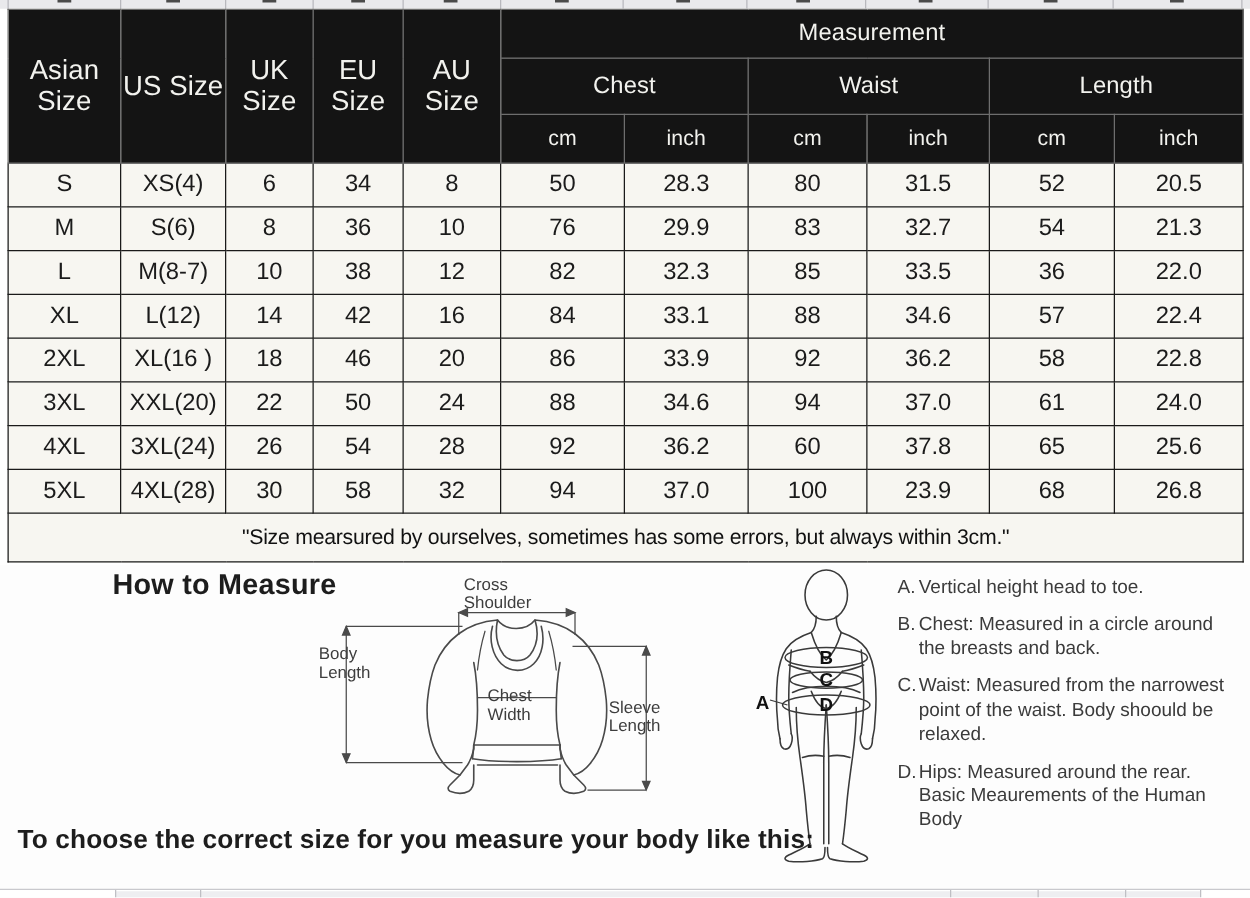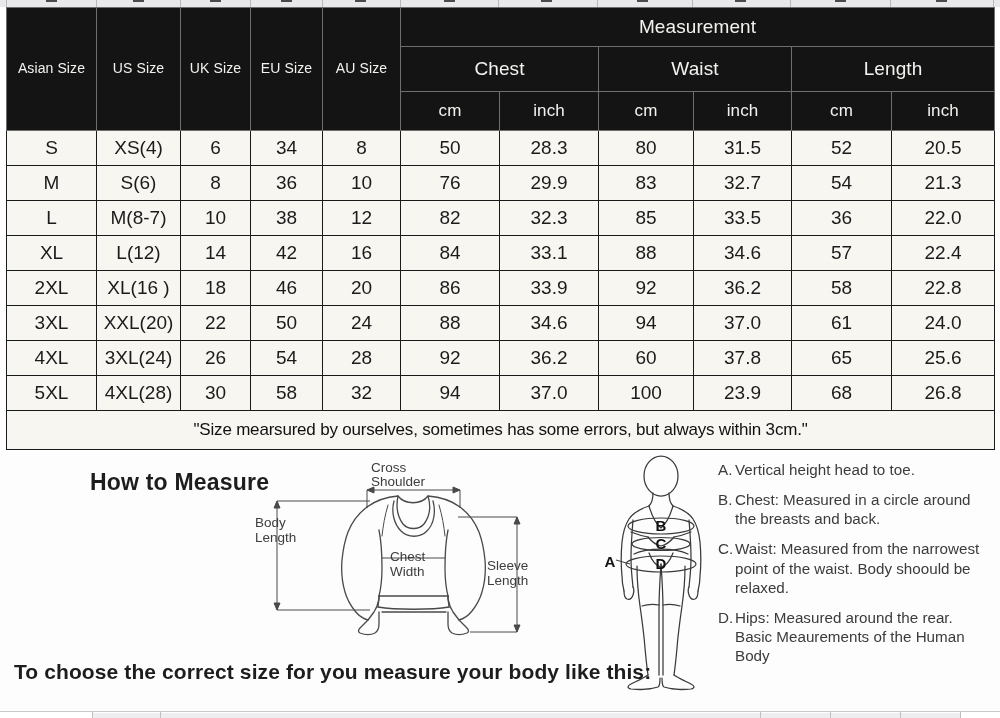--- a/index.html
+++ b/index.html
@@ -58,21 +58,21 @@
   .hdr {
     background: #141414;
     color: #f2f2ee;
     font-weight: bold;
     border-color: #6e6e6e !important;
     letter-spacing: .1px;
   }
   .hdr-main { font-size: 19px; height: 38px; margin-left: 36px; }
   .hdr-grp  { font-size: 19px; height: 44px; }
   .hdr-unit { font-size: 17px; height: 38px; }
-  .hdr-side { font-size: 14px; line-height: 1.12; }
+  .hdr-side { font-size: 22px; line-height: 1.12; }
 
   .data-cell {
     height: 34px;
     font-size: 19px;
     color: #1b1b1b;
     background: #f7f6f1;
   }
   .note-cell {
     height: 38px;
     font-size: 17px;
@@ -83,21 +83,21 @@
 
   
   #how-section {
     position: absolute;
     left: 0; top: 452px;
     width: 1000px; height: 266px;
     background: #fdfdfd;
   }
   #how-title {
     position: absolute;
-    left: 90px; top: 17px;
+    left: 90px; top: 2px;
     font-size: 23px;
     font-weight: bold;
     color: #1d1d1d;
     letter-spacing: .2px;
   }
   #choose-line {
     position: absolute;
     left: 14px; top: 208px;
     font-size: 21px;
     font-weight: bold;

